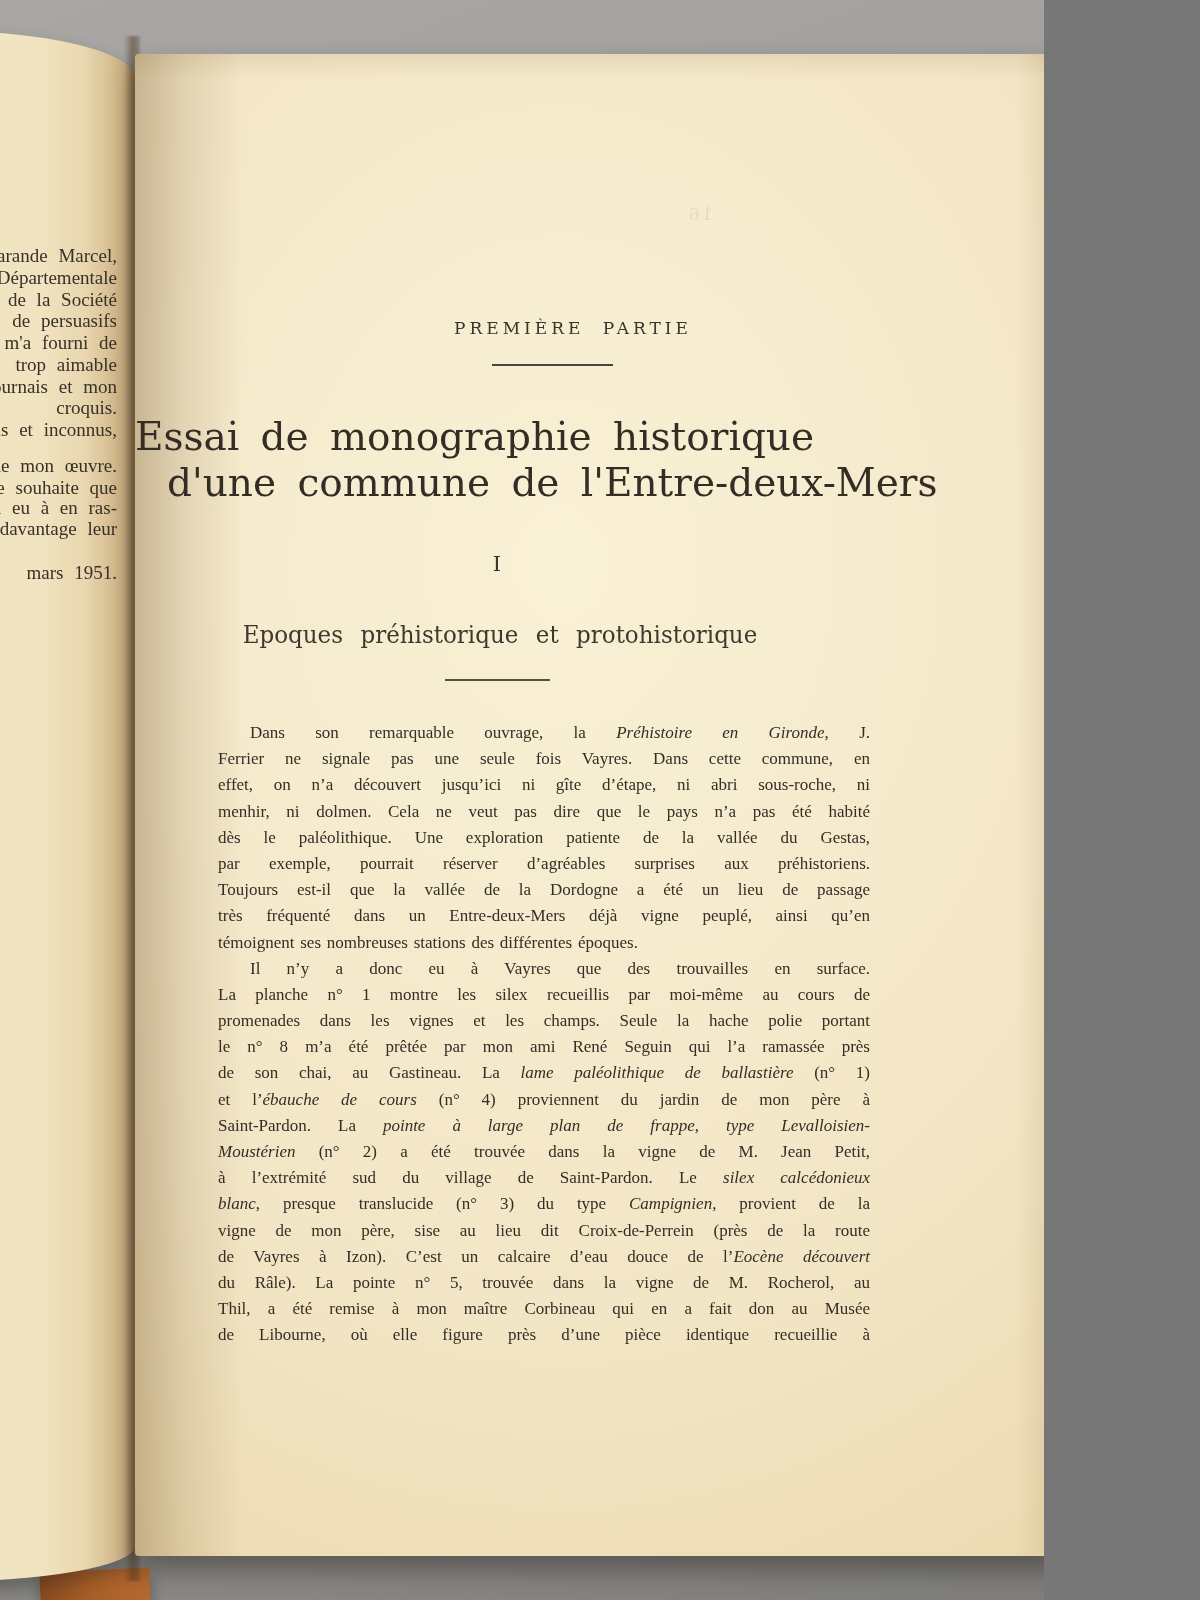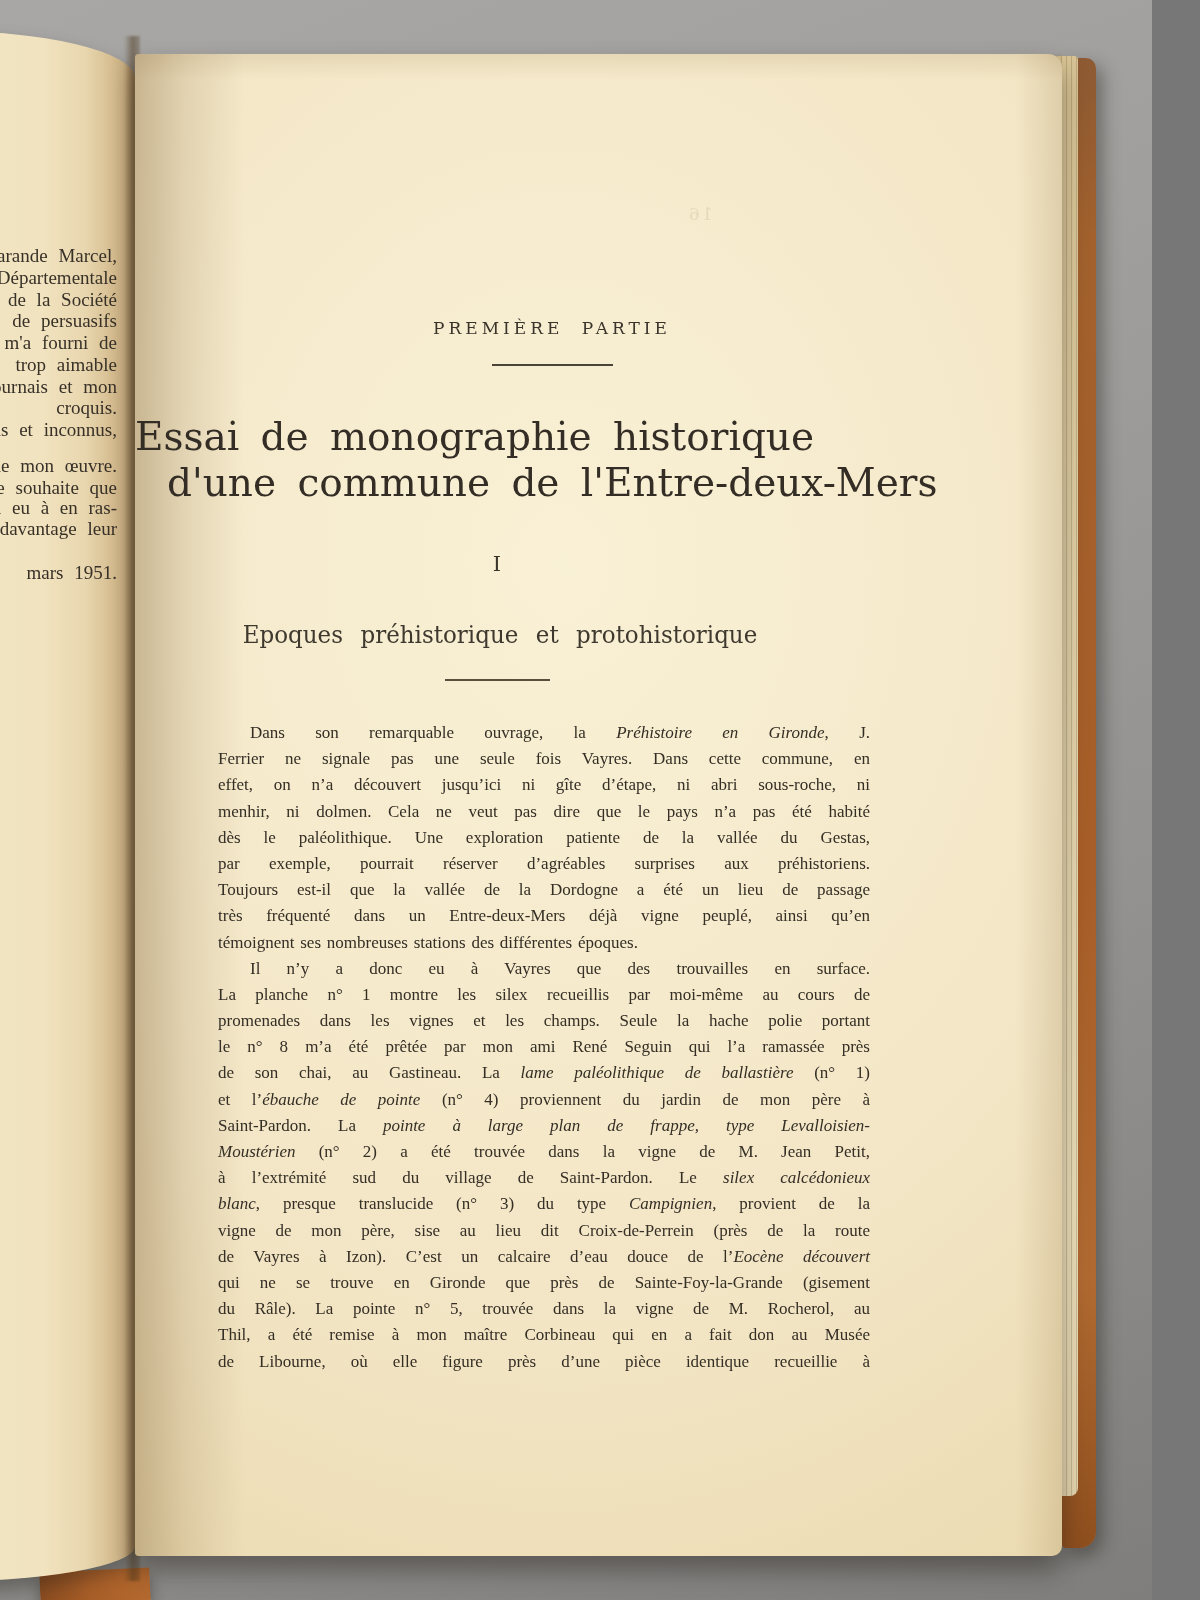--- a/index.html
+++ b/index.html
@@ -1,17 +1,17 @@
 <!DOCTYPE html>
 <html><head>
 <meta charset="utf-8">
 <style>
   html,body{margin:0;padding:0;background:#777;}
   #canvas{
-    position:relative;width:1152px;height:1600px;overflow:hidden;
+    position:relative;width:1044px;height:1600px;overflow:hidden;
     font-family:"DejaVu Serif",serif;
     background:linear-gradient(160deg,#a8a7a5 0%,#a09f9d 30%,#949391 62%,#888785 85%,#7f7e7c 100%);
   }
   
   .cover-right{
     position:absolute;left:1062px;top:58px;width:34px;height:1490px;
     background:linear-gradient(180deg,#8d5a33 0%,#a2612d 12%,#a85e28 55%,#b06a31 82%,#8f4f1e 100%);
     border-radius:3px 10px 16px 4px;
     box-shadow:6px 8px 18px rgba(40,35,30,.45);
   }
@@ -68,21 +68,21 @@
     border-radius:0 14px 10px 0;
   }
   .edge-shade-top{
     position:absolute;left:0;top:0;width:100%;height:26px;
     background:linear-gradient(180deg,rgba(140,110,60,.14) 0%,rgba(140,110,60,0) 100%);
   }
   
   .ink{color:#332d25;}
   .part-heading{
     position:absolute;left:0;top:264px;width:834px;text-align:center;
-    font-size:17px;letter-spacing:4px;word-spacing:9px;color:#3a342b;
+    font-size:17px;letter-spacing:4px;word-spacing:9px;color:#3a342b;padding-left:21px;
   }
   .rule1{position:absolute;left:357px;top:310px;width:121px;height:2px;background:#4a4337;}
   .title-line{
     position:absolute;left:0;width:814px;
     font-size:39px;line-height:46px;word-spacing:9px;color:#332d25;
   }
   .title-1{top:360px;}
   .title-2{top:406px;margin-left:32px;}
   .chapter-numeral{
     position:absolute;left:282px;top:498px;width:160px;text-align:center;
@@ -170,28 +170,27 @@
           <div class="bline">Toujours est-il que la vallée de la Dordogne a été un lieu de passage</div>
           <div class="bline">très fréquenté dans un Entre-deux-Mers déjà vigne peuplé, ainsi qu’en</div>
           <div class="bline endleft">témoignent ses nombreuses stations des différentes époques.</div>
         </div>
         <div>
           <div class="bline indent">Il n’y a donc eu à Vayres que des trouvailles en surface.</div>
           <div class="bline">La planche n° 1 montre les silex recueillis par moi-même au cours de</div>
           <div class="bline">promenades dans les vignes et les champs. Seule la hache polie portant</div>
           <div class="bline">le n° 8 m’a été prêtée par mon ami René Seguin qui l’a ramassée près</div>
           <div class="bline">de son chai, au Gastineau. La <i>lame paléolithique de ballastière</i> (n° 1)</div>
-          <div class="bline">et l’<i>ébauche de pointe</i> (n° 4) proviennent du jardin de mon père à</div>
+          <div class="bline">et l’<i>ébauche de cours</i> (n° 4) proviennent du jardin de mon père à</div>
           <div class="bline">Saint-Pardon. La <i>pointe à large plan de frappe, type Levalloisien-</i></div>
           <div class="bline"><i>Moustérien</i> (n° 2) a été trouvée dans la vigne de M. Jean Petit,</div>
           <div class="bline">à l’extrémité sud du village de Saint-Pardon. Le <i>silex calcédonieux</i></div>
           <div class="bline"><i>blanc</i>, presque translucide (n° 3) du type <i>Campignien</i>, provient de la</div>
           <div class="bline">vigne de mon père, sise au lieu dit Croix-de-Perrein (près de la route</div>
           <div class="bline">de Vayres à Izon). C’est un calcaire d’eau douce de l’<i>Eocène découvert</i></div>
-          <div class="bline">qui ne se trouve en Gironde que près de Sainte-Foy-la-Grande (gisement</div>
           <div class="bline">du Râle). La pointe n° 5, trouvée dans la vigne de M. Rocherol, au</div>
           <div class="bline">Thil, a été remise à mon maître Corbineau qui en a fait don au Musée</div>
           <div class="bline">de Libourne, où elle figure près d’une pièce identique recueillie à</div>
         </div>
       </div>
   </div>
 
 </div>
 
 </body></html>

